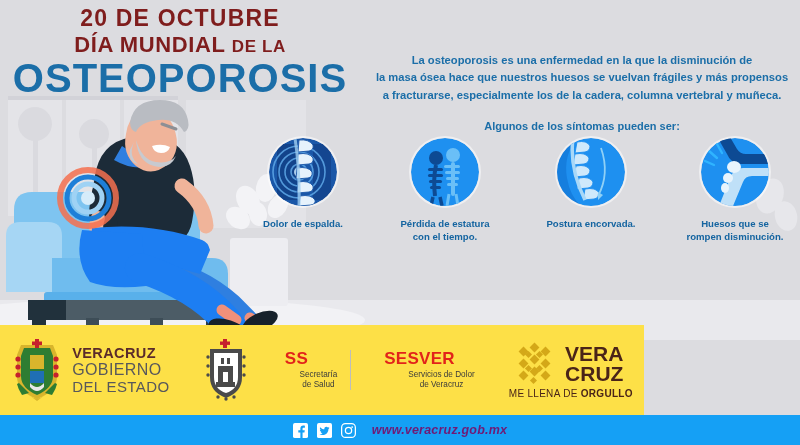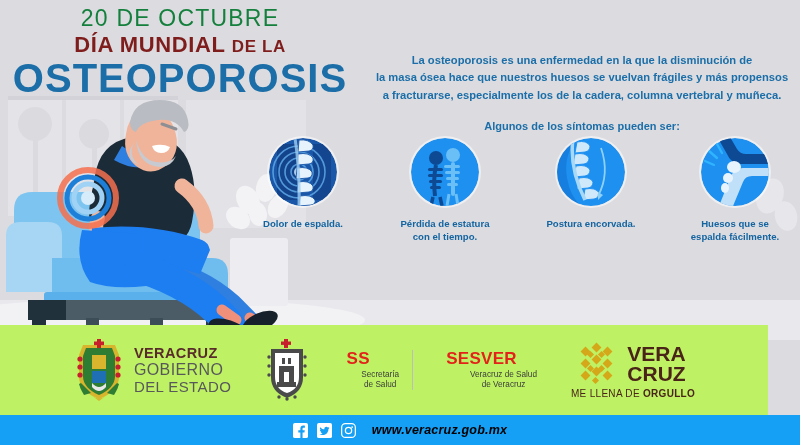--- a/index.html
+++ b/index.html
@@ -11,22 +11,22 @@
   }
 
   #poster { position:relative; width:800px; height:445px; background:#dcdce0; overflow:hidden; }
 
   
   .bg-layer { position:absolute; inset:0; pointer-events:none; }
 
   
   .headline { position:absolute; left:0; top:6px; width:360px; text-align:center; z-index:5; }
   .h-date {
-    font-size:23px; font-weight:normal; letter-spacing:1.2px;
-    color:#15803d; line-height:1.05; white-space:nowrap;
+    font-size:23px; font-weight:bold; letter-spacing:1.2px;
+    color:#7f1d1d; line-height:1.05; white-space:nowrap;
   }
   .h-sub {
     font-size:22px; font-weight:bold; letter-spacing:0.6px;
     color:#7f1d1d; line-height:1.15; margin-top:2px; white-space:nowrap;
   }
   .h-sub .small { font-size:17px; }
   .h-main {
     font-size:40px; font-weight:bold; letter-spacing:1px;
     color:#1b6ea8; line-height:1.0; margin-top:1px; white-space:nowrap;
   }
@@ -52,22 +52,22 @@
     margin:0 auto; overflow:hidden; position:relative;
     box-shadow:0 0 0 2px rgba(255,255,255,.55);
   }
   .sym .lbl {
     margin-top:12px; font-size:9.6px; font-weight:bold;
     color:#1464a0; line-height:1.35;
   }
 
   
   .footer {
-    position:absolute; left:0; bottom:30px; width:768px; height:90px;
-    background:#bef264; z-index:6;
+    position:absolute; left:0; bottom:30px; width:644px; height:90px;
+    background:#fde047; z-index:6;
     display:flex; align-items:center; justify-content:center; gap:34px;
   }
   .logo { display:flex; align-items:center; gap:9px; }
 
   .lg-text { line-height:1.12; }
   .lg-text .t1 { font-size:14.5px; font-weight:bold; color:#5a2b2b; letter-spacing:.4px; }
   .lg-text .t2 { font-size:16px; color:#58585b; letter-spacing:.4px; }
   .lg-text .t3 { font-size:15px; color:#58585b; letter-spacing:.4px; }
 
   .ss-wrap { display:flex; align-items:center; gap:8px;text-align:center; }
@@ -87,21 +87,21 @@
 
   
   .social {
     position:absolute; left:0; bottom:0; width:800px; height:30px;
     background:#15a0f5; z-index:7;
     display:flex; align-items:center; justify-content:center; gap:9px;
   }
   .social .sicon { width:15px; height:15px; display:block; }
   .social .url {
     margin-left:7px; font-size:12.5px; font-style:italic; font-weight:bold;
-    color:#000000; letter-spacing:.2px;
+    color:#701a75; letter-spacing:.2px;
   }
 
   svg { display:block; }
 </style>
 </head>
 <body>
 
 <div id="poster">
 
   <svg class="bg-layer" width="800" height="445" viewBox="0 0 800 445">
@@ -328,21 +328,21 @@
 
           <g stroke="#2fb4ff" stroke-width="2.4" stroke-linecap="round">
             <path d="M16 6 l5 9"></path>
             <path d="M8 13 l8 7"></path>
             <path d="M4 23 l9 4"></path>
           </g>
         </svg>
       </div>
       <div class="lbl">
         <span>Huesos que se</span><br>
-        <span>espalda fácilmente.</span>
+        <span>rompen disminución.</span>
       </div>
     </div>
   </div>
 
   <div class="footer">
 
     <div class="logo">
       <svg width="52" height="62" viewBox="0 0 52 62">
         <path d="M10 6 h32 l4 10 v22 q0 14 -20 22 q-20 -8 -20 -22 v-22 z" fill="#d8b52c"></path>
         <path d="M13 9 h26 l3 8 v20 q0 12 -16 19 q-16 -7 -16 -19 v-20 z" fill="#2e7d32"></path>
@@ -403,21 +403,21 @@
         <div class="big">SS</div>
         <div class="sm">
           <span>Secretaría</span><br>
           <span>de Salud</span>
         </div>
       </div>
       <div class="ss-div"></div>
       <div class="ss-block">
         <div class="big">SESVER</div>
         <div class="sm">
-          <span>Veracruz de Salud</span><br>
+          <span>Servicios de Dolor</span><br>
           <span>de Veracruz</span>
         </div>
       </div>
     </div>
 
     <div class="vc-wrap">
       <div class="vc-row">
         <svg width="40" height="44" viewBox="0 0 40 44">
           <g fill="#d4a818">
             <rect x="2" y="6" width="7" height="7" transform="rotate(45 5.5 9.5)"></rect>

